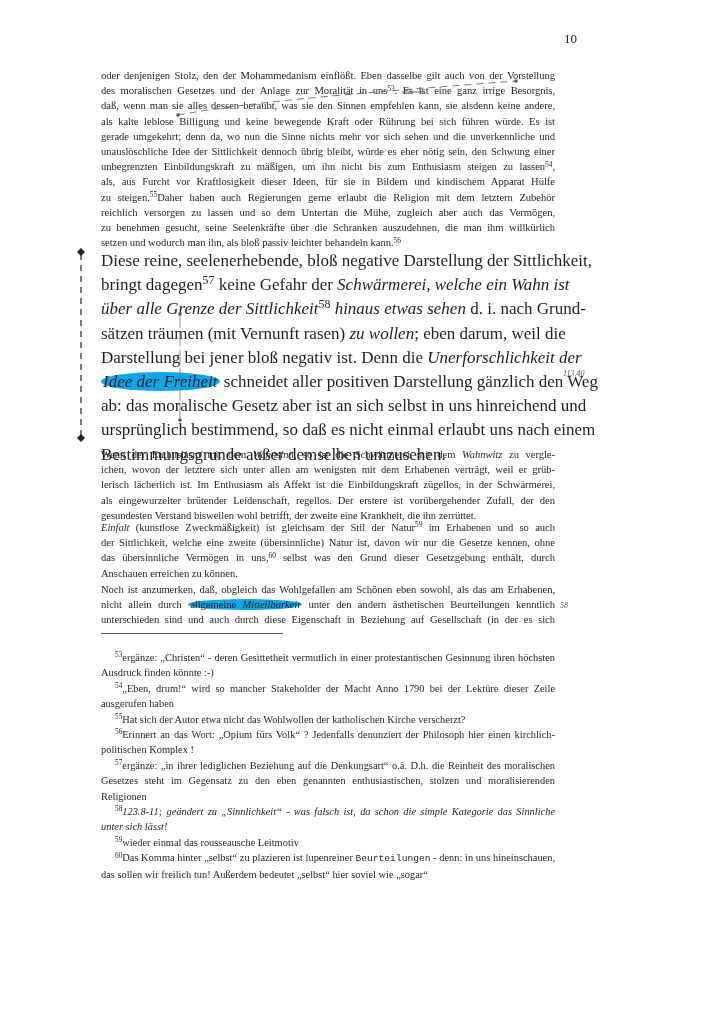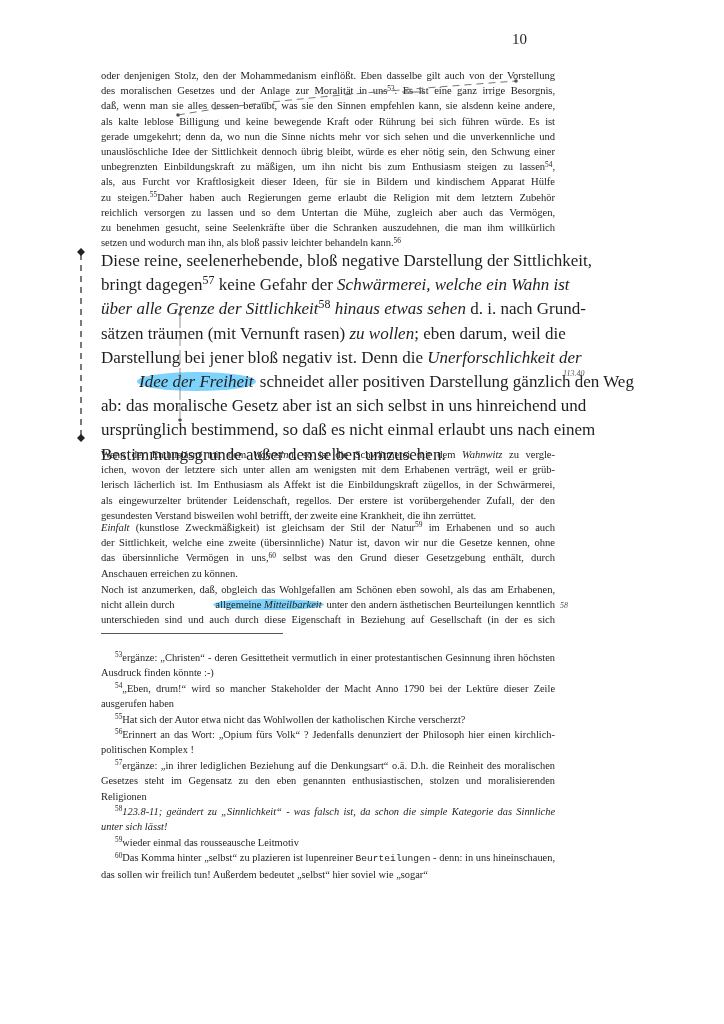--- a/index.html
+++ b/index.html
@@ -1,30 +1,30 @@
 <!DOCTYPE html>
 <html><head>
   <meta charset="utf-8">
   <style>
     html, body { margin: 0; padding: 0; background: #ffffff; }
     body { width: 724px; height: 1024px; position: relative; overflow: hidden;
            font-family: "DejaVu Serif", "Liberation Serif", serif; color: #1e1e1e; }
-    .page-number { position: absolute; top: 31px; left: 512px; font-size: 15px; font-family: "Liberation Serif", serif; text-align: right; }
+    .page-number { position: absolute; top: 31px; left: 564px; font-size: 13px; font-family: "Liberation Serif", serif; text-align: right; }
     .block { position: absolute; left: 101px; width: 454px; text-align: justify; font-family: "Liberation Serif", serif; }
     .small { font-size: 10.6px; line-height: 15.2px; letter-spacing: -0.05px; }
     .big { font-size: 17px; line-height: 24.2px; }
     .p1 { top: 68px; }
     .p2 { top: 249px; }
     .p3 { top: 447px; }
     .p4 { top: 520px; }
     .p5 { top: 582px; }
     sup { font-size: 70%; line-height: 0; position: relative; vertical-align: baseline; top: -0.5em; }
     .line { display: block; text-align-last: justify; white-space: nowrap; }
     .line.last { text-align-last: left; }
-    .hl { background: #7dd3fc; border-radius: 50%; padding: 0 2px; margin-left: 36px; }
+    .hl { background: #0ea5e9; border-radius: 50%; padding: 0 2px; }
     .margin-note { position: absolute; font-style: italic; font-size: 8px; color: #555; font-family: "Liberation Serif", serif; text-align: center; }
     .mn1 { left: 563px; top: 369px; }
     .mn2 { left: 560px; top: 601px; }
     .rule { position: absolute; left: 101px; top: 633px; width: 182px; height: 1px; background: #555; }
     .footnotes { position: absolute; left: 101px; top: 650px; width: 454px; font-size: 10.4px; line-height: 15.4px; text-align: justify; font-family: "Liberation Serif", serif; }
     .fn { text-indent: 14px; margin: 0; }
     .mono { font-family: "Liberation Mono", monospace; font-size: 9.6px; }
     .ann { position: absolute; left: 0; top: 0; width: 724px; height: 1024px; pointer-events: none; }
     .ann * { pointer-events: auto; }
   </style>

